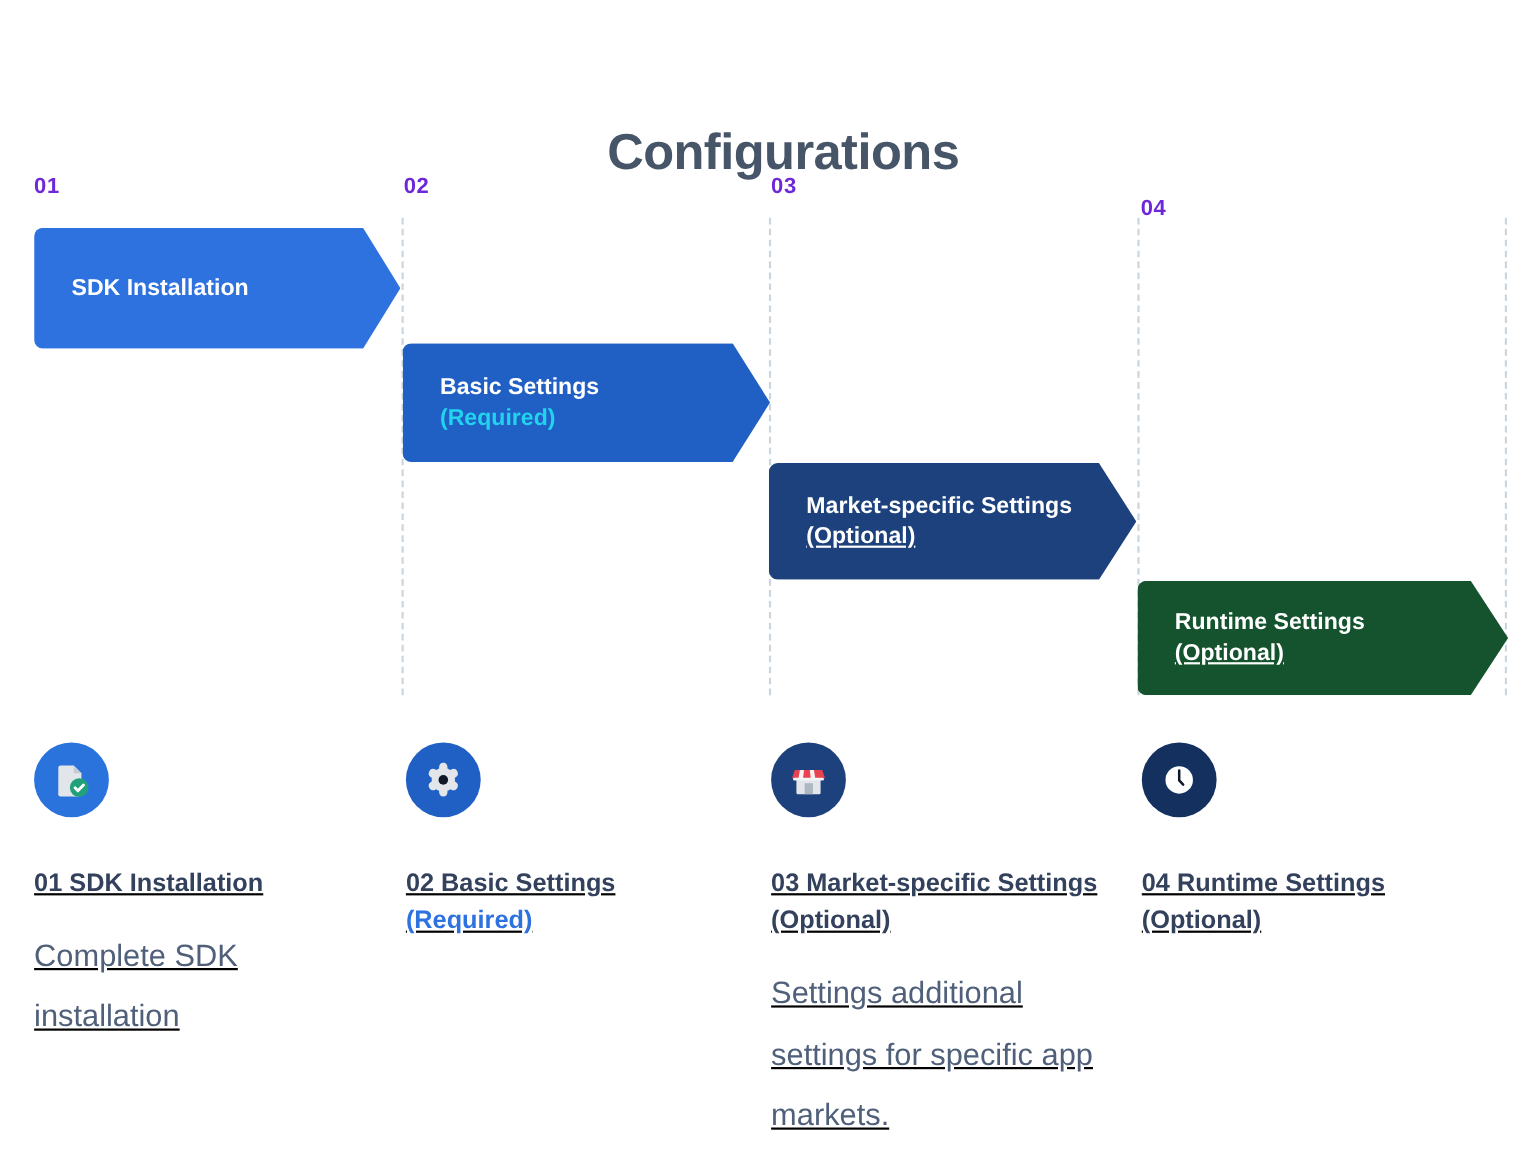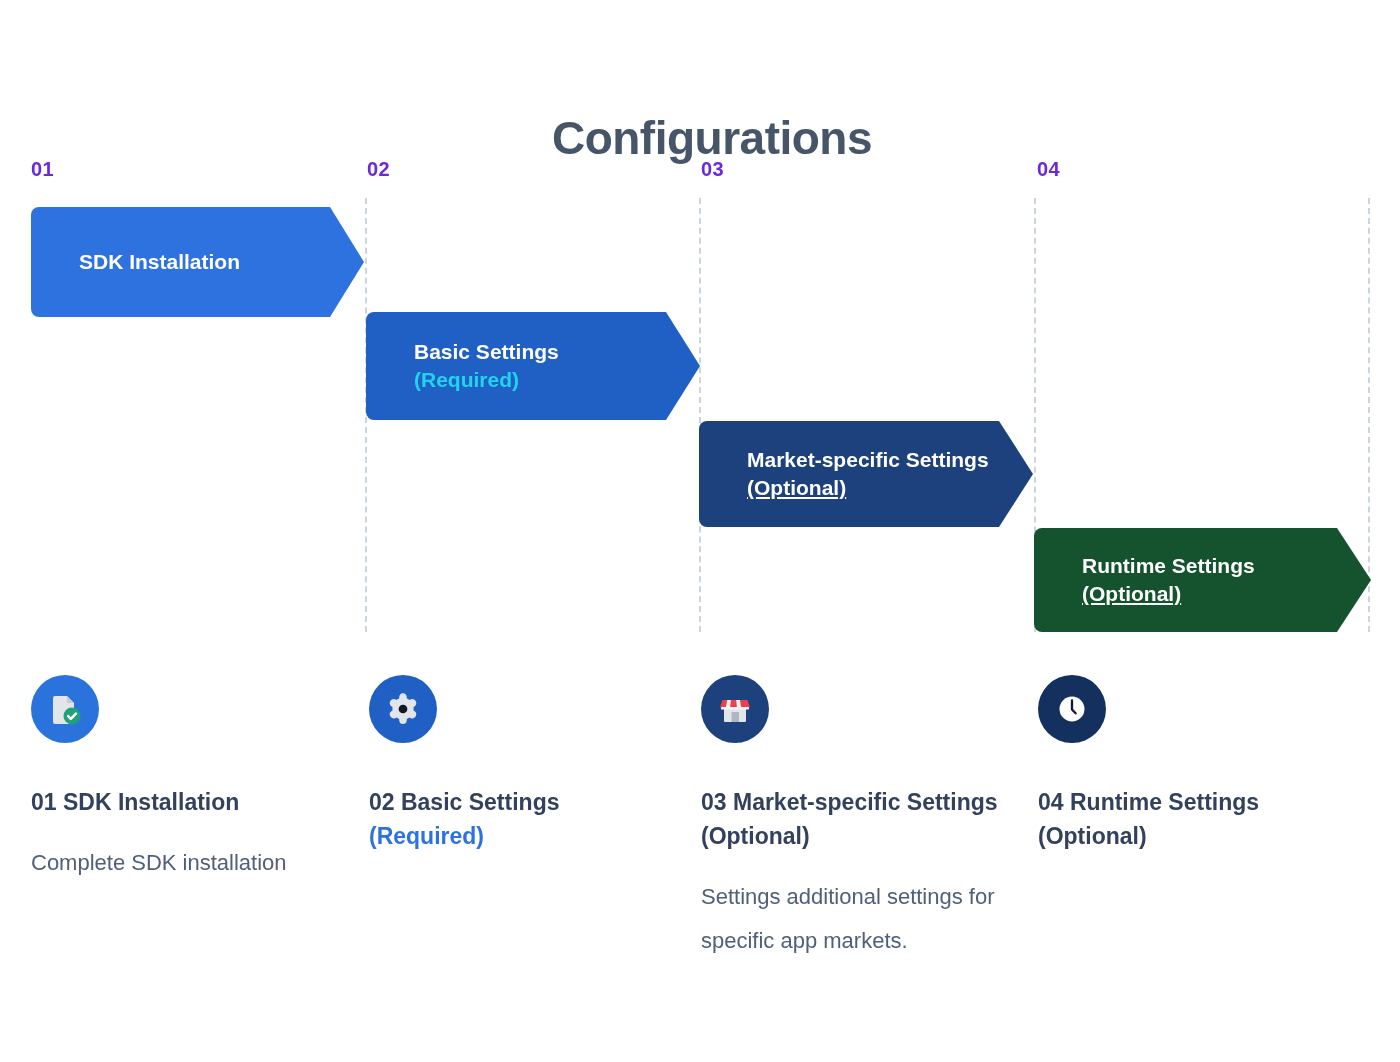--- a/index.html
+++ b/index.html
@@ -53,26 +53,27 @@
   
   .arrow {
     position: absolute;
     display: flex;
     align-items: center;
     border-radius: 8px;
     -webkit-clip-path: polygon(0 0, calc(100% - 34px) 0, 100% 50%, calc(100% - 34px) 100%, 0 100%);
     clip-path: polygon(0 0, calc(100% - 34px) 0, 100% 50%, calc(100% - 34px) 100%, 0 100%);
   }
   .arrow-label {
-    padding-left: 48px;
+    padding-left: 14px;
     padding-right: 40px;
     color: #ffffff;
     font-size: 21px;
     font-weight: bold;
     line-height: 1.35;
+    margin-left: 20px;
   }
   .arrow-sub-required { color: #22d3ee; display: block; }
   .arrow-sub-optional { color: #ffffff; display: block; text-decoration: underline; }
 
   #arrow-1 { left: 31px;   top: 207px; width: 333px; height: 110px; background: #2e72e0; }
   #arrow-2 { left: 366px;  top: 312px; width: 334px; height: 108px; background: #2060c4; }
   #arrow-3 { left: 699px;  top: 421px; width: 334px; height: 106px; background: #1c417c; }
   #arrow-4 { left: 1034px; top: 528px; width: 337px; height: 104px; background: #14532d; }
 
   
@@ -89,56 +90,57 @@
   #icon-1 { left: 31px;   background: #2a73dd; }
   #icon-2 { left: 369px;  background: #2060c4; }
   #icon-3 { left: 701px;  background: #1c417c; }
   #icon-4 { left: 1038px; background: #14305f; }
 
   
   .col {
     position: absolute;
     top: 785px;
     width: 300px;
+    text-decoration: underline;
   }
   #col-1 { left: 31px; }
   #col-2 { left: 369px; }
   #col-3 { left: 701px; }
   #col-4 { left: 1038px; }
 
   .col-head {
     font-size: 23px;
     font-weight: bold;
     line-height: 1.48;
     color: #33415c;
     margin-bottom: 22px;
   }
   .col-head .tag-required { color: #2e72e0; }
   .col-body {
-    font-size: 22px;
+    font-size: 28px;
     line-height: 1.98;
     color: #50607a;
   }
 </style>
 </head>
 <body>
 
 <div id="stage">
 
   <div class="page-title">Configurations</div>
 
   <div class="guide" style="left:365px;"></div>
   <div class="guide" style="left:699px;"></div>
   <div class="guide" style="left:1034px;"></div>
   <div class="guide" style="left:1368px;"></div>
 
   <div class="step-num" style="left:31px;">01</div>
   <div class="step-num" style="left:367px;">02</div>
   <div class="step-num" style="left:701px;">03</div>
-  <div class="step-num" style="left:1037px;">04</div>
+  <div class="step-num" style="left:1037px;margin-top:20px;">04</div>
 
   <div class="arrow" id="arrow-1">
     <div class="arrow-label">
       <span>SDK Installation</span>
     </div>
   </div>
 
   <div class="arrow" id="arrow-2">
     <div class="arrow-label">
       <span>Basic Settings</span>

